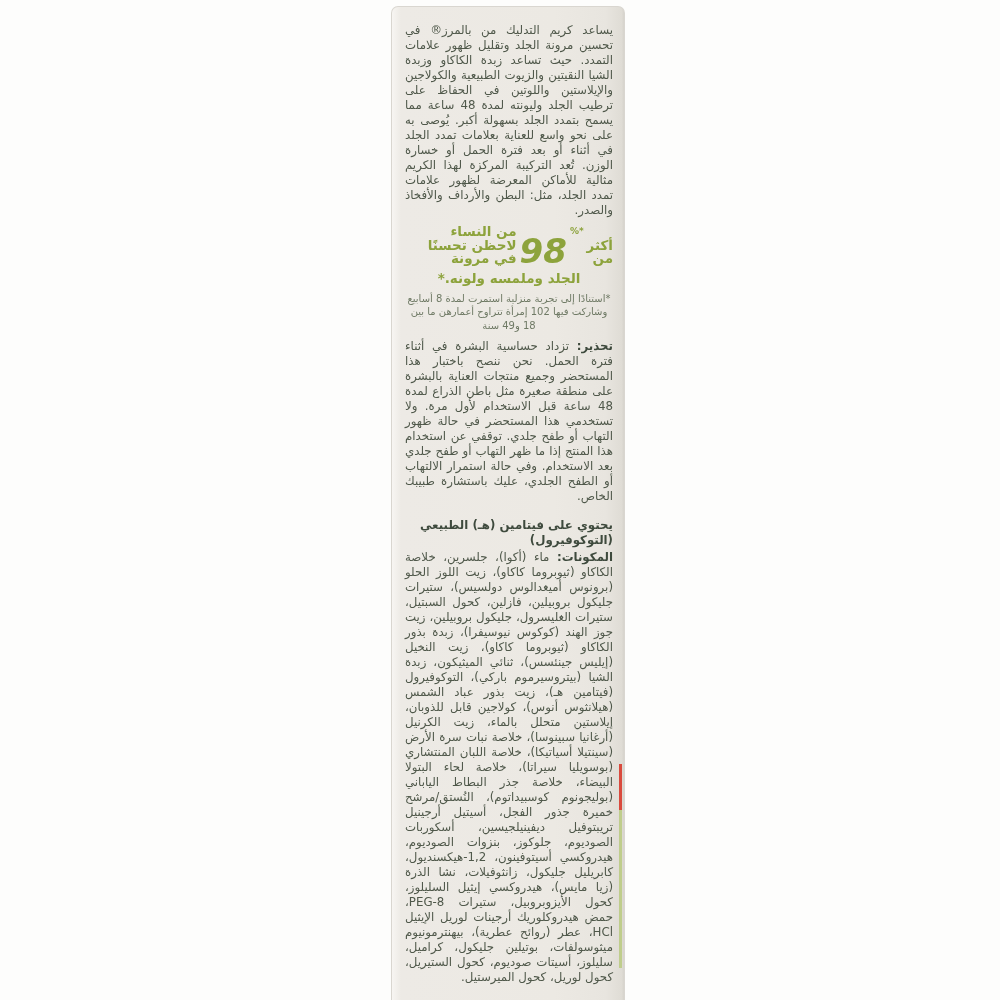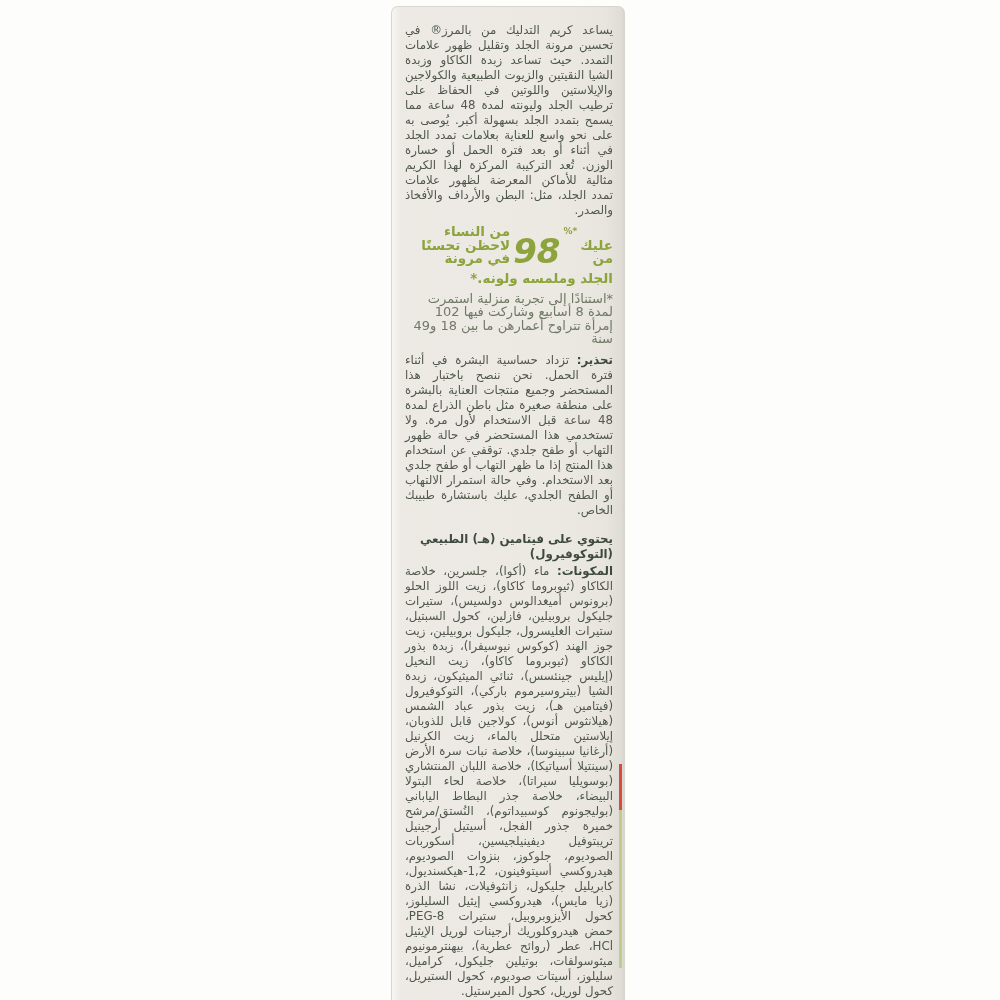--- a/index.html
+++ b/index.html
@@ -21,42 +21,42 @@
     padding:16px 11px 0 13px;
     color:#4f584a;
     font-size:11.8px;line-height:15px;
   }
   .para{text-align:justify;text-align-last:right;margin:0;}
   .bold{font-weight:700;color:#3e4a3d;}
   .claim{margin-top:7px;color:#8da33c;font-weight:700;}
   .claim-line1{display:flex;justify-content:center;align-items:flex-end;gap:3px;font-size:13.5px;line-height:1;}
   .claim-sup{font-size:9px;align-self:flex-start;padding-top:2px;}
   .claim-number{font-size:34px;line-height:0.85;font-weight:700;font-style:italic;}
-  .claim-line2{text-align:right;font-size:13.5px;line-height:18px;margin-top:3px;}
-  .footnote{margin-top:5px;font-size:13px;line-height:13.5px;color:#6f7a65;}
+  .claim-line2{text-align:center;font-size:13.5px;line-height:18px;margin-top:3px;}
+  .footnote{margin-top:5px;text-align:center;font-size:10px;line-height:13.5px;color:#6f7a65;}
   .heading{margin-top:10px;text-align:center;font-size:14.5px;line-height:19px;font-weight:700;color:#3e4a3d;}
   .usage{margin-top:8px;}
   .warning{margin-top:7px;}
   .vitamin{margin-top:14px;font-weight:700;color:#3e4a3d;}
   .ingredients{margin-top:2px;}
   .edge-strip{position:absolute;width:3px;right:2px;}
   .edge-red{top:757px;height:46px;}
   .edge-green{top:803px;height:158px;}
 </style>
 </head>
 <body>
 
 <div class="package">
   <div class="panel-inner">
 
     <p class="para">يساعد كريم التدليك من بالمرز® في تحسين مرونة الجلد وتقليل ظهور علامات التمدد. حيث تساعد زبدة الكاكاو وزبدة الشيا النقيتين والزيوت الطبيعية والكولاجين والإيلاستين واللوتين في الحفاظ على ترطيب الجلد وليونته لمدة 48 ساعة مما يسمح بتمدد الجلد بسهولة أكبر. يُوصى به على نحو واسع للعناية بعلامات تمدد الجلد في أثناء أو بعد فترة الحمل أو خسارة الوزن. تُعد التركيبة المركزة لهذا الكريم مثالية للأماكن المعرضة لظهور علامات تمدد الجلد، مثل: البطن والأرداف والأفخاذ والصدر.</p>
 
     <div class="claim" style="color: rgb(141, 163, 60);">
       <div class="claim-line1">
-        <span>عليك من</span>
+        <span>أكثر من</span>
         <span class="claim-sup">*%</span>
         <span class="claim-number">98</span>
         <span>من النساء لاحظن تحسنًا في مرونة</span>
       </div>
       <div class="claim-line2">الجلد وملمسه ولونه.*</div>
     </div>
 
     <div class="footnote">*استنادًا إلى تجربة منزلية استمرت لمدة 8 أسابيع وشاركت فيها 102 إمرأة تتراوح أعمارهن ما بين 18 و49 سنة</div>
 
 

